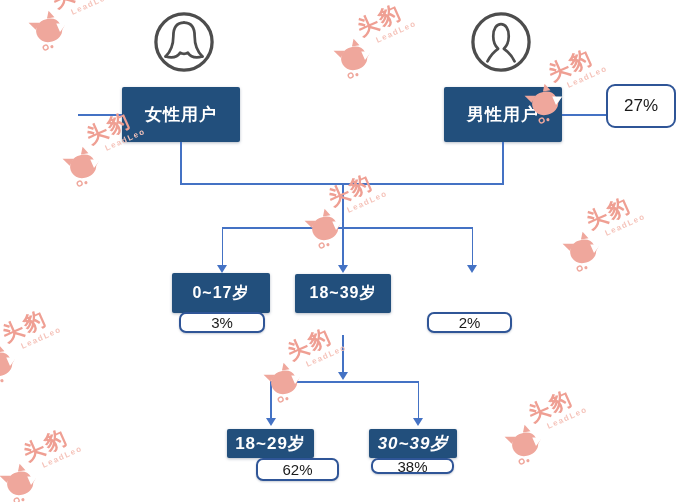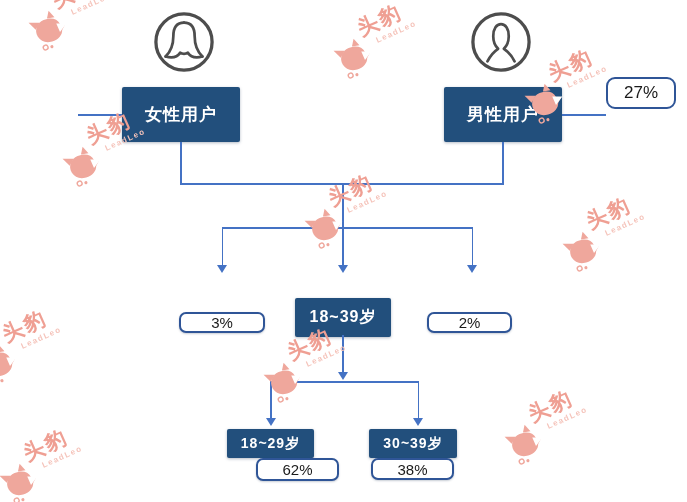--- a/index.html
+++ b/index.html
@@ -9,21 +9,21 @@
   }
   
   .node{
     position:absolute;background:#224F7C;color:#ffffff;font-weight:bold;
     display:flex;align-items:center;justify-content:center;
     border-radius:2px;box-shadow:0 1px 3px rgba(40,60,90,.35);
     letter-spacing:1px;
   }
   .gender-node{width:118px;height:55px;font-size:17px;}
   .age-node{font-size:16px;}
-  .sub-node{font-size:14px;}
+  .sub-node{font-size:17px;}
   
   .callout{
     position:absolute;background:#ffffff;border:2px solid #2F5597;border-radius:9px;
     display:flex;align-items:center;justify-content:center;
     font-size:17px;color:#1a1a1a;box-sizing:border-box;
   }
   .pct{
     position:absolute;background:#ffffff;border:2px solid #2F5597;border-radius:7px;
     display:flex;align-items:center;justify-content:center;
     font-size:15px;color:#1a1a1a;box-sizing:border-box;box-shadow:0 1px 2px rgba(40,60,90,.25);
@@ -66,55 +66,56 @@
   </svg>
 
   <svg class="person" style="left:470px;top:11px;" viewBox="0 0 64 64" fill="none" stroke="#4d4d4d" stroke-linecap="round" stroke-linejoin="round">
     <circle cx="32" cy="32" r="29" stroke-width="3.4"></circle>
     <path stroke-width="2.8" d="M18 52 C22 44 26 41 29 39 C26 36 24 31 24 26 C24 18 27.5 13.5 32 13.5 C36.5 13.5 40 18 40 26 C40 31 38 36 35 39 C38 41 42 44 46 52"></path>
   </svg>
 
   <div class="node gender-node" style="left:122px;top:87px;">女性用户</div>
   <div class="node gender-node" style="left:444px;top:87px;text-align:center;">男性用户</div>
 
-  <div class="callout" style="left:606px;top:77px;width:70px;height:32px;">27%</div>
+  <div class="callout" style="left:606px;top:84px;width:70px;height:44px;">27%</div>
 
   <div class="line h" style="left:78px;top:114px;width:44px;"></div>
   <div class="line h" style="left:562px;top:114px;width:44px;"></div>
   <div class="line v" style="left:180px;top:142px;height:41px;"></div>
   <div class="line v" style="left:502px;top:142px;height:41px;"></div>
   <div class="line h" style="left:180px;top:183px;width:323.5px;"></div>
   <div class="line v" style="left:342px;top:183px;height:44px;"></div>
   <div class="line h" style="left:222px;top:227px;width:250.5px;"></div>
 
   <div class="line v" style="left:221.5px;top:227px;height:38px;"></div>
   <div class="arrow" style="left:217.3px;top:265px;"></div>
   <div class="line v" style="left:342px;top:227px;height:38px;"></div>
   <div class="arrow" style="left:337.8px;top:265px;"></div>
   <div class="line v" style="left:471.5px;top:227px;height:38px;"></div>
   <div class="arrow" style="left:467.3px;top:265px;"></div>
 
-  <div class="node age-node" style="left:295px;top:274px;width:96px;height:39px;margin-top:24px;">18~39岁</div>
+  <div class="node age-node" style="left:172px;top:273px;width:98px;height:40px;">0~17岁</div>
+  <div class="node age-node" style="left:295px;top:274px;width:96px;height:39px;">18~39岁</div>
 
   <div class="pct" style="left:179px;top:312px;width:86px;height:21px;">3%</div>
   <div class="pct" style="left:427px;top:312px;width:85px;height:21px;">2%</div>
 
   <div class="line v" style="left:342px;top:335px;height:37px;"></div>
   <div class="arrow" style="left:337.8px;top:372px;"></div>
   <div class="line h" style="left:270px;top:381px;width:148.5px;"></div>
   <div class="line v" style="left:270px;top:381px;height:37px;"></div>
   <div class="arrow" style="left:265.8px;top:418px;"></div>
   <div class="line v" style="left:417.5px;top:381px;height:37px;"></div>
   <div class="arrow" style="left:413.3px;top:418px;"></div>
 
   <div class="node sub-node" style="left:227px;top:429px;width:87px;height:29px;">18~29岁</div>
-  <div class="node sub-node" style="left:369px;top:429px;width:88px;height:29px;">30~39岁</div>
+  <div class="node sub-node" style="left:369px;top:429px;width:88px;height:29px;font-style:italic;">30~39岁</div>
 
   <div class="pct" style="left:229px;top:458px;width:83px;height:23px;margin-left:27px;">62%</div>
-  <div class="pct" style="left:371px;top:458px;width:83px;height:22px;">38%</div>
+  <div class="pct" style="left:371px;top:458px;width:83px;height:16px;">38%</div>
 
   <div class="wm" style="left:26px;top:-17px;">
     <svg class="wm-glyph" viewBox="0 0 40 40" fill="#EFA79C">
         <polygon points="7,13 3,3 14,8"></polygon>
         <polygon points="23,7 28,0 31,9"></polygon>
         <path d="M6 21 C5 13 11 7 19 7 C27 7 33 11 33.5 18 L38 21 L33 25 C31 30 25 33 18 32 C11 31 7 27 6 21 Z"></path>
         <polygon points="30,16 40,20.5 30,26" fill="#ffffff"></polygon>
         <circle cx="9" cy="35" r="2.6" fill="none" stroke="#EFA79C" stroke-width="1.5"></circle>
         <circle cx="15.5" cy="37" r="1.7"></circle>
       </svg>

